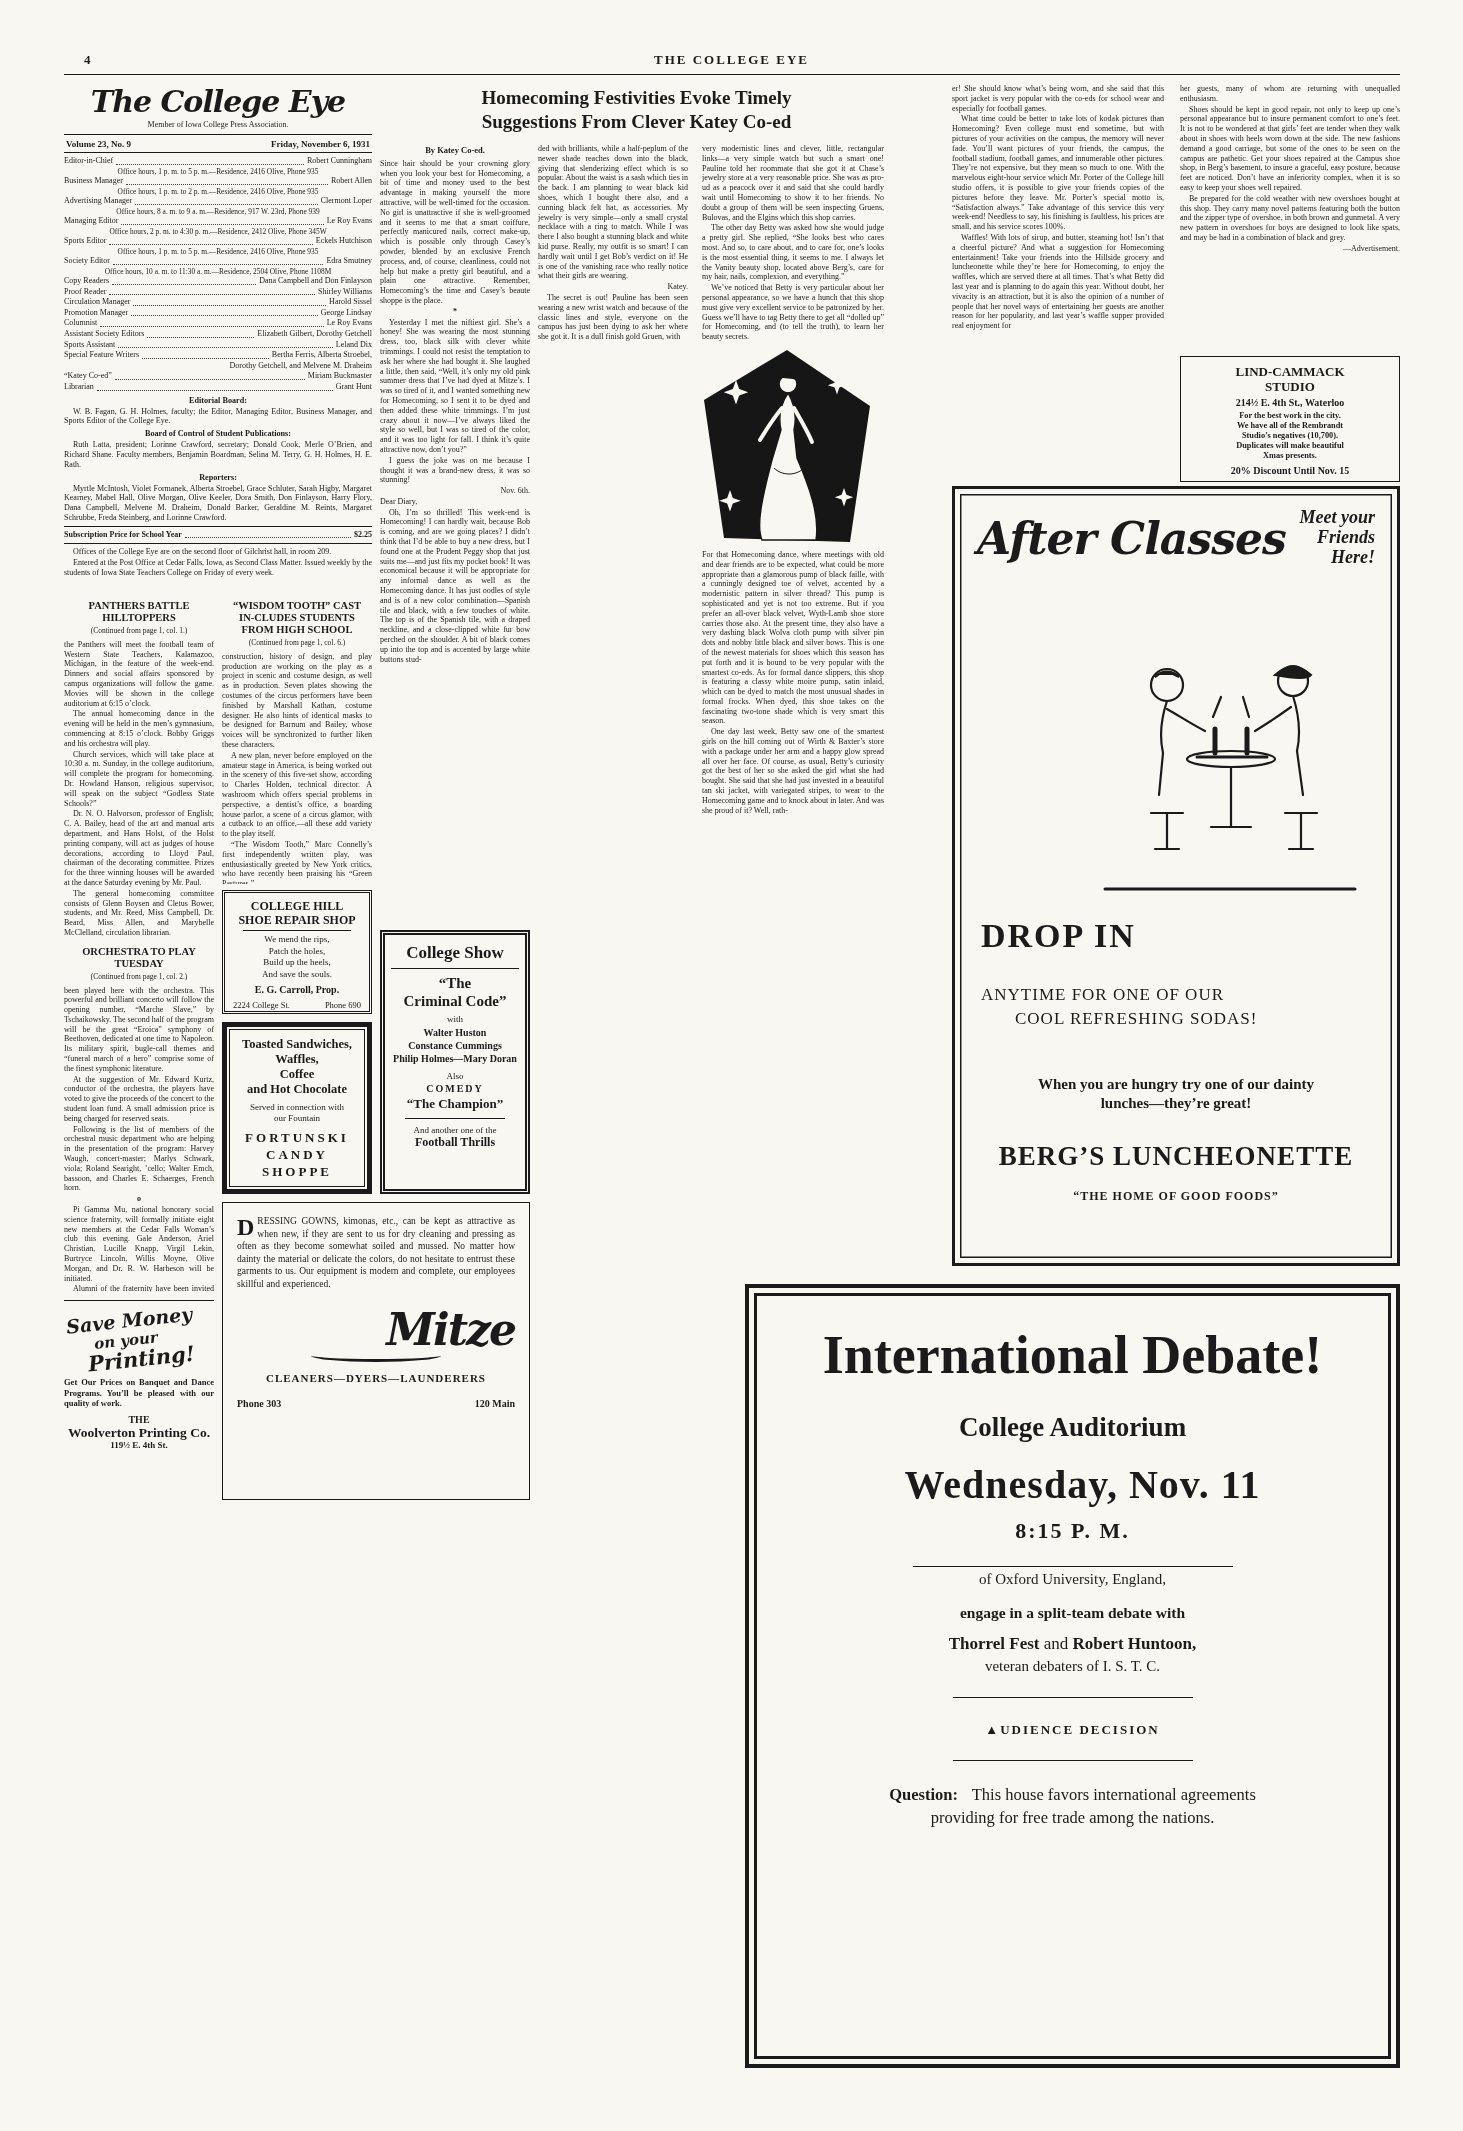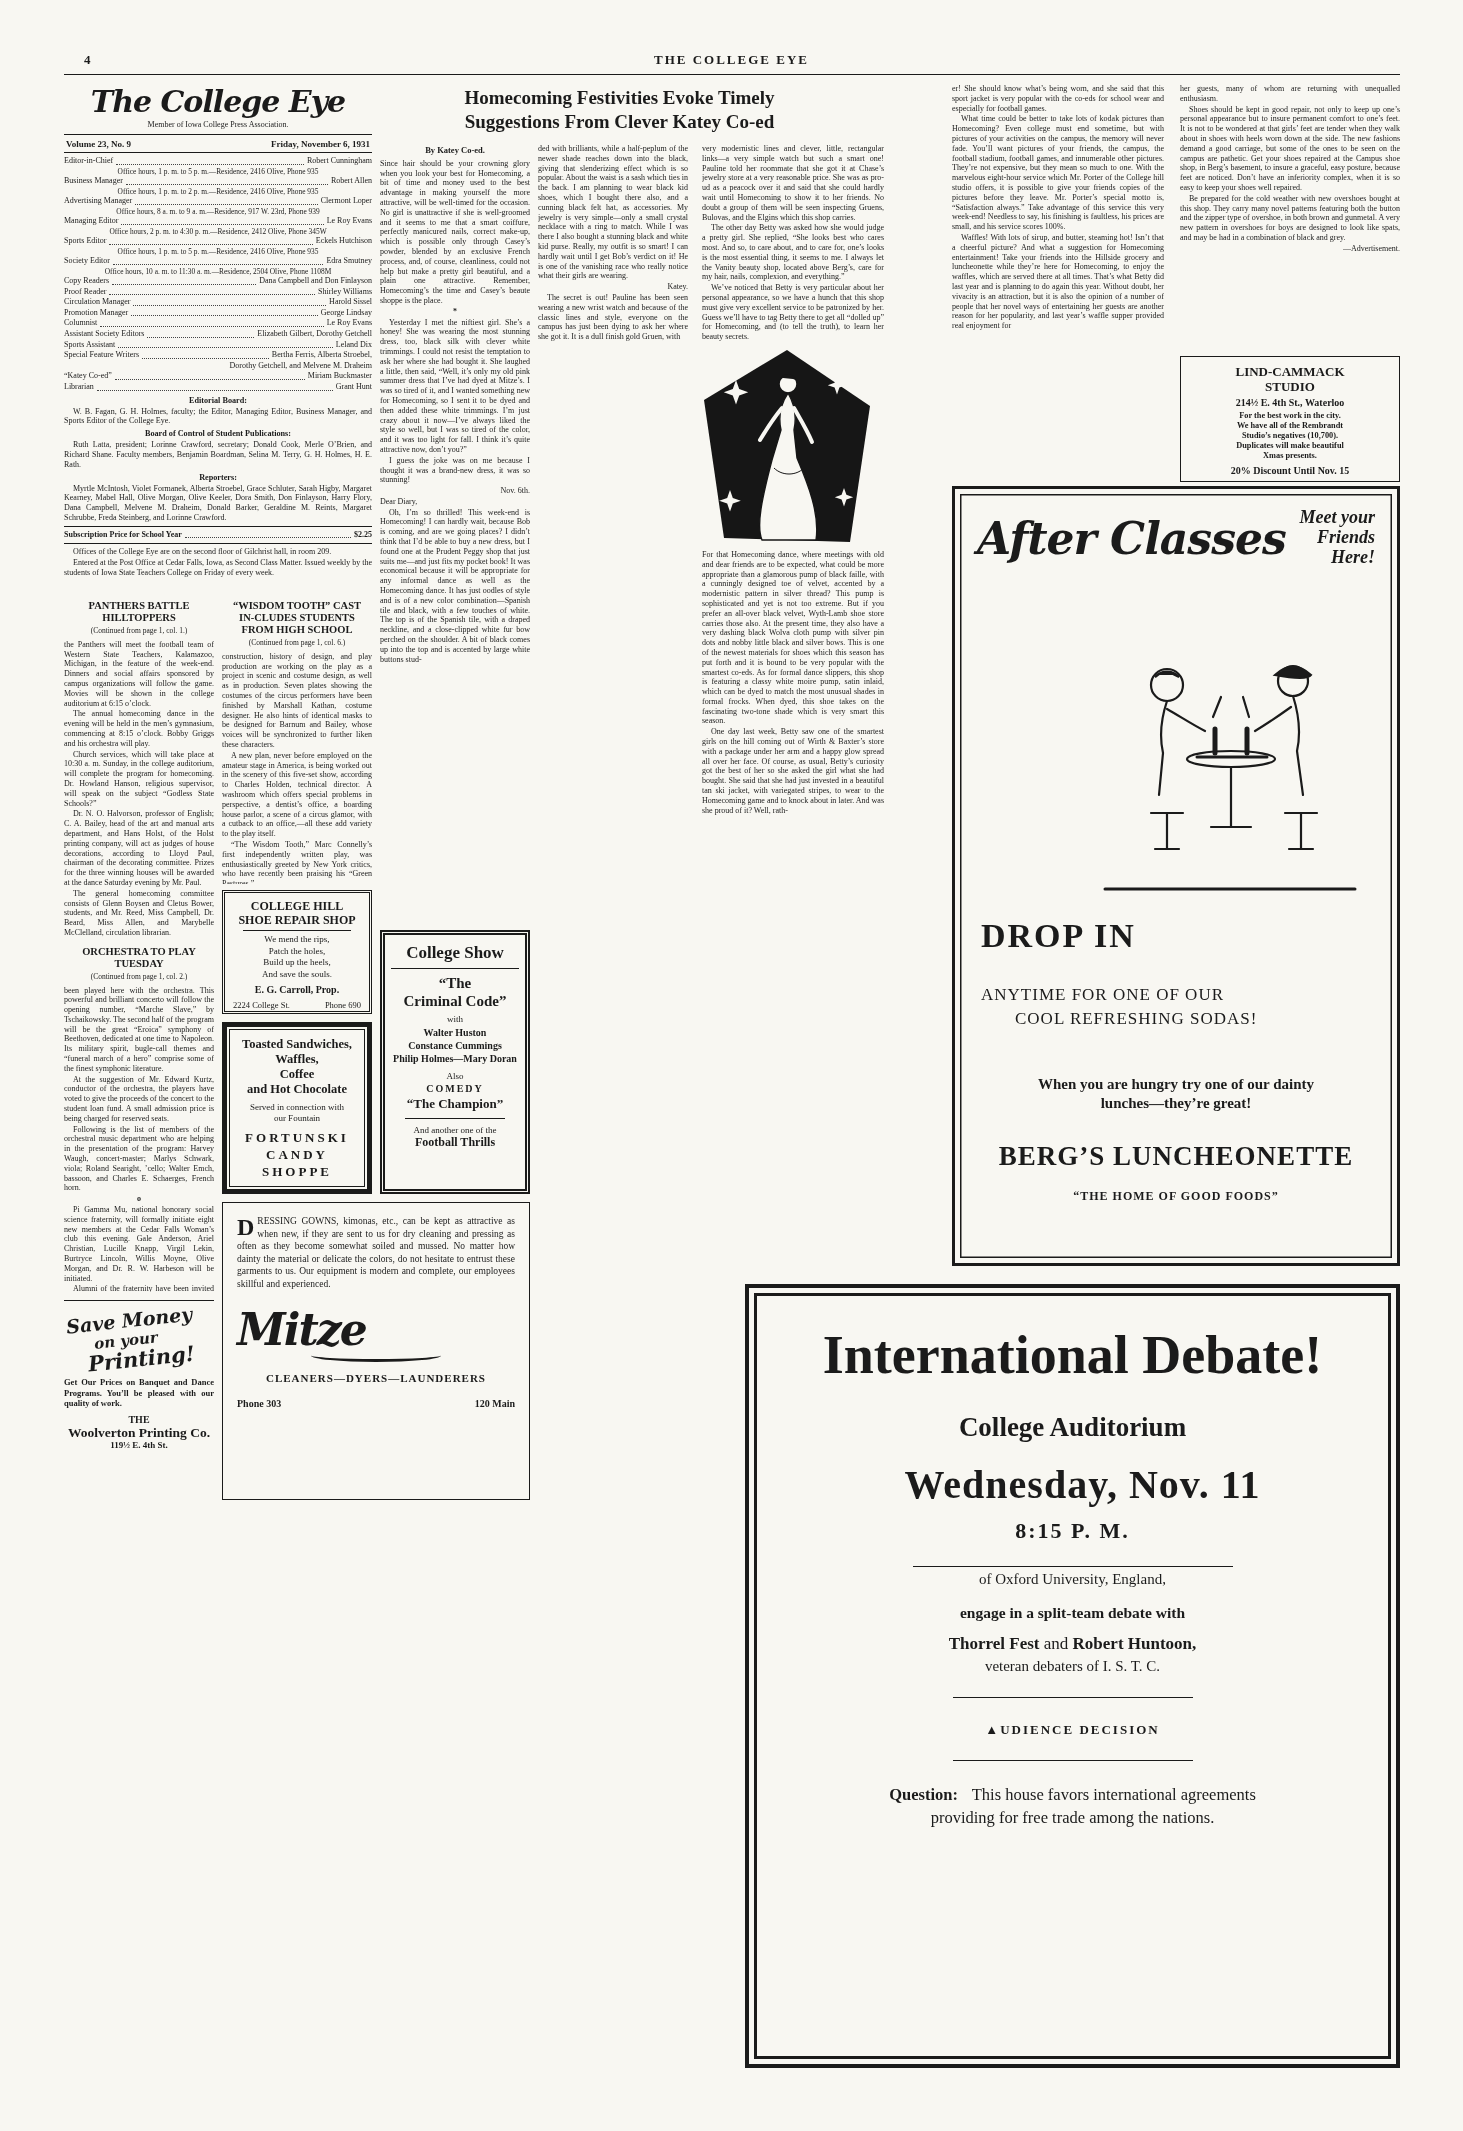--- a/index.html
+++ b/index.html
@@ -60,21 +60,21 @@
   .show .com{font-weight:bold;font-size:10px;letter-spacing:2px;margin-top:2px;}
   .show .champ{font-weight:bold;font-size:13px;margin-top:2px;}
   .show .rl{border-top:1px solid #1b1b1b;margin:6px 14px;}
   .show .f1{font-size:9px;}
   .show .f2{font-weight:bold;font-size:12px;}
   
   .mitzebox{border:1px solid #1b1b1b;padding:12px 14px;}
   .drop{float:left;font-weight:bold;font-size:24px;line-height:22px;margin:1px 3px 0 0;}
   .dresspar{font-size:9.5px;line-height:12.5px;text-align:justify;}
   .mitze-logo{font-family:"DejaVu Serif",serif;font-style:italic;font-weight:bold;font-size:44px;
-              text-align:left;margin-top:14px;letter-spacing:-2px;}
+              text-align:right;margin-top:14px;letter-spacing:-2px;}
   .swash{width:130px;height:10px;border-bottom:3px solid #1b1b1b;border-radius:50%;margin:-6px auto 10px;}
   .mitze-svc{font-weight:bold;text-align:center;font-size:11px;letter-spacing:1px;margin-top:6px;}
   .mitze-row{display:flex;justify-content:space-between;font-weight:bold;font-size:10px;margin-top:14px;}
   
   .wool{border-top:1px solid #1b1b1b;padding-top:6px;}
   .wool .script{font-family:"DejaVu Serif",serif;font-style:italic;font-weight:bold;font-size:19px;
                 line-height:20px;transform:rotate(-6deg);margin:2px 0 8px 4px;}
   .wool .script .s2{margin-left:26px;font-size:15px;}
   .wool .script .s3{margin-left:18px;font-size:21px;}
   .wool .gb{font-weight:bold;font-size:8.5px;line-height:10.5px;text-align:justify;}
@@ -313,21 +313,21 @@
     </div>
     <div class="mitze-logo">Mitze</div>
     <div class="swash"></div>
     <div class="mitze-svc">CLEANERS—DYERS—LAUNDERERS</div>
     <div class="mitze-row">
       <span>Phone 303</span>
       <span>120 Main</span>
     </div>
   </div>
 
-  <div class="abs bighead" style="left:367px;top:86px;width:505px;">
+  <div class="abs bighead" style="left:384px;top:86px;width:505px;">
     <div>Homecoming Festivities Evoke Timely</div>
     <div>Suggestions From Clever Katey Co-ed</div>
   </div>
 
   <div class="abs col" style="left:380px;top:144px;width:150px;height:780px;">
     <div class="byline">By Katey Co-ed.</div>
     <p class="noind">Since hair should be your crowning glory when you look your best for Homecoming, a bit of time and money used to the best advantage in making yourself the more attractive, will be well-timed for the occasion. No girl is unattractive if she is well-groomed and it seems to me that a smart coiffure, perfectly manicured nails, correct make-up, which is possible only through Casey’s powder, blended by an exclusive French process, and, of course, cleanliness, could not help but make a pretty girl beautiful, and a plain one attractive. Remember, Homecoming’s the time and Casey’s beaute shoppe is the place.</p>
     <p class="sep">*</p>
     <p>Yesterday I met the niftiest girl. She’s a honey! She was wearing the most stunning dress, too, black silk with clever white trimmings. I could not resist the temptation to ask her where she had bought it. She laughed a little, then said, “Well, it’s only my old pink summer dress that I’ve had dyed at Mitze’s. I was so tired of it, and I wanted something new for Homecoming, so I sent it to be dyed and then added these white trimmings. I’m just crazy about it now—I’ve always liked the style so well, but I was so tired of the color, and it was too light for fall. I think it’s quite attractive now, don’t you?”</p>
     <p>I guess the joke was on me because I thought it was a brand-new dress, it was so stunning!</p>

